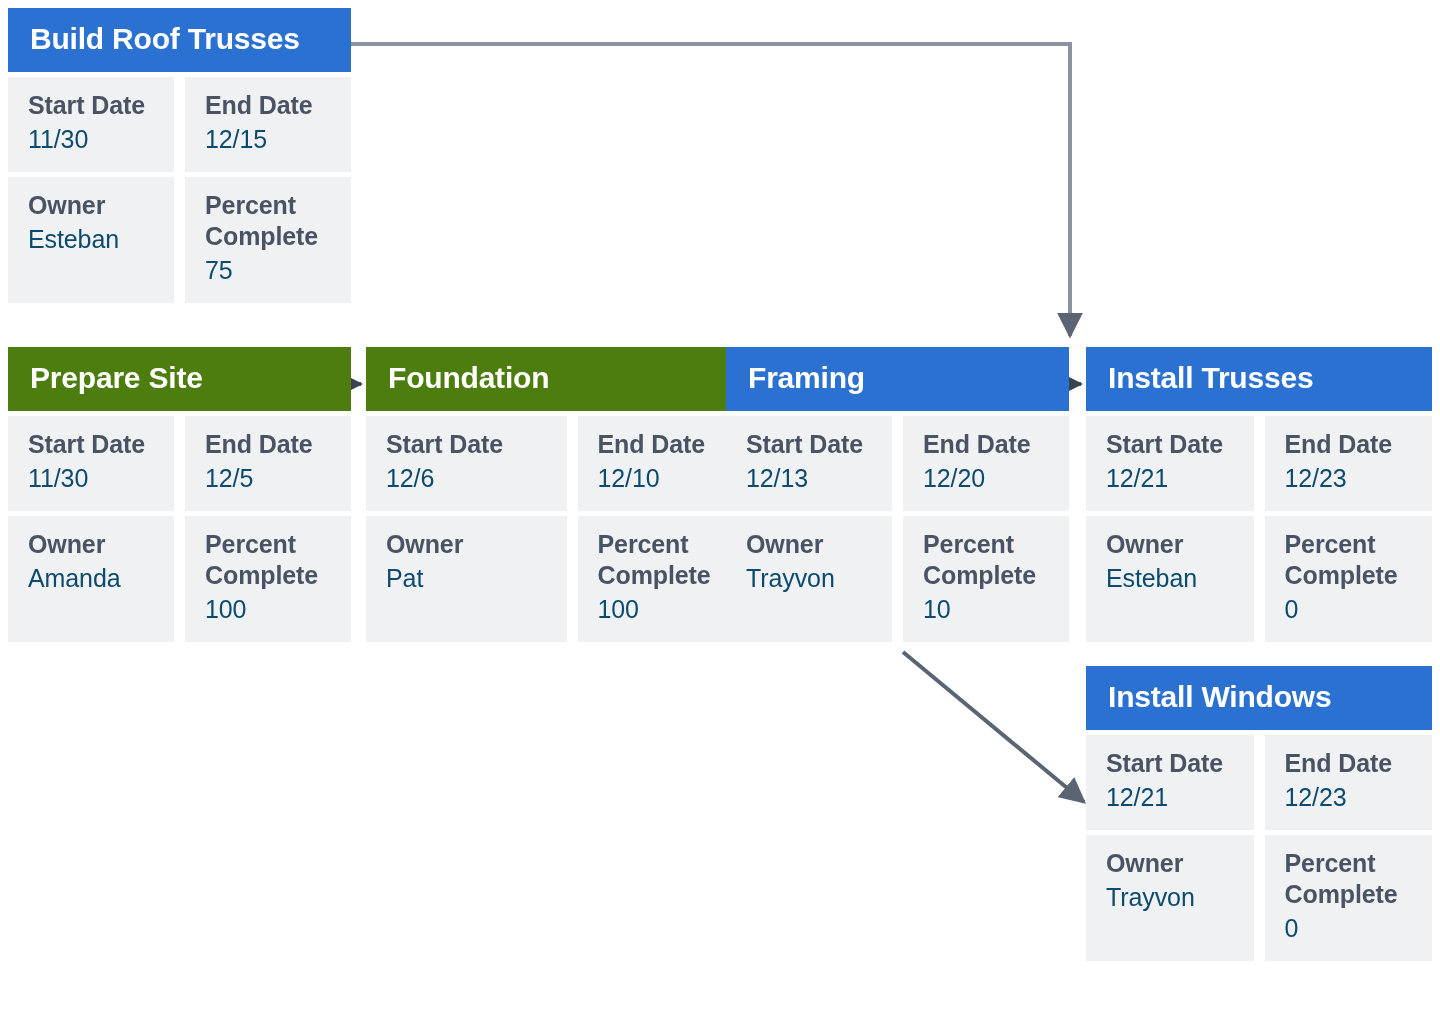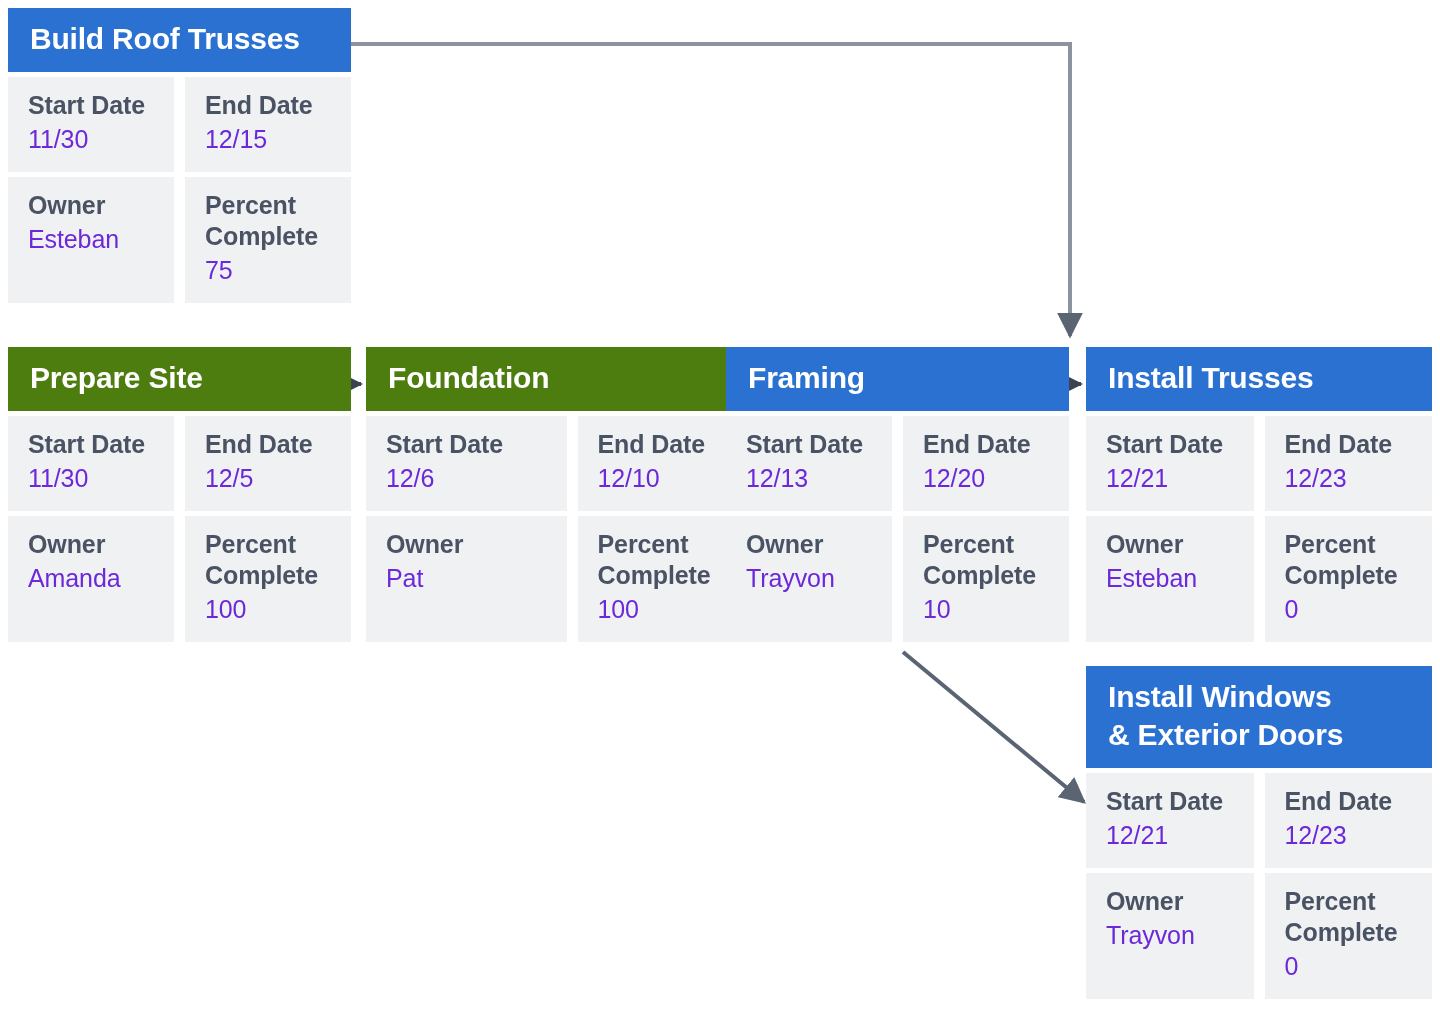--- a/index.html
+++ b/index.html
@@ -64,21 +64,21 @@
   .cell-label {
     display: block;
     color: #4a5363;
     font-size: 25px;
     font-weight: bold;
     line-height: 31px;
     letter-spacing: -0.1px;
   }
   .cell-value {
     display: block;
-    color: #6d28d9;
+    color: #0c4a6e;
     font-size: 25px;
     font-weight: normal;
     line-height: 33px;
     letter-spacing: -0.1px;
     margin-top: 2px;
   }
 </style>
 </head>
 <body>
 
@@ -221,21 +221,20 @@
       <div class="card-cell">
         <span class="cell-label">Percent Complete</span>
         <span class="cell-value">0</span>
       </div>
     </div>
   </div>
 
   <div class="card" style="left:1086px; top:666px; width:346px;">
     <div class="card-header status-inprogress">
       <span>Install Windows</span><br>
-      <span>&amp; Exterior Doors</span>
     </div>
     <div class="card-row">
       <div class="card-cell">
         <span class="cell-label">Start Date</span>
         <span class="cell-value">12/21</span>
       </div>
       <div class="card-cell">
         <span class="cell-label">End Date</span>
         <span class="cell-value">12/23</span>
       </div>

